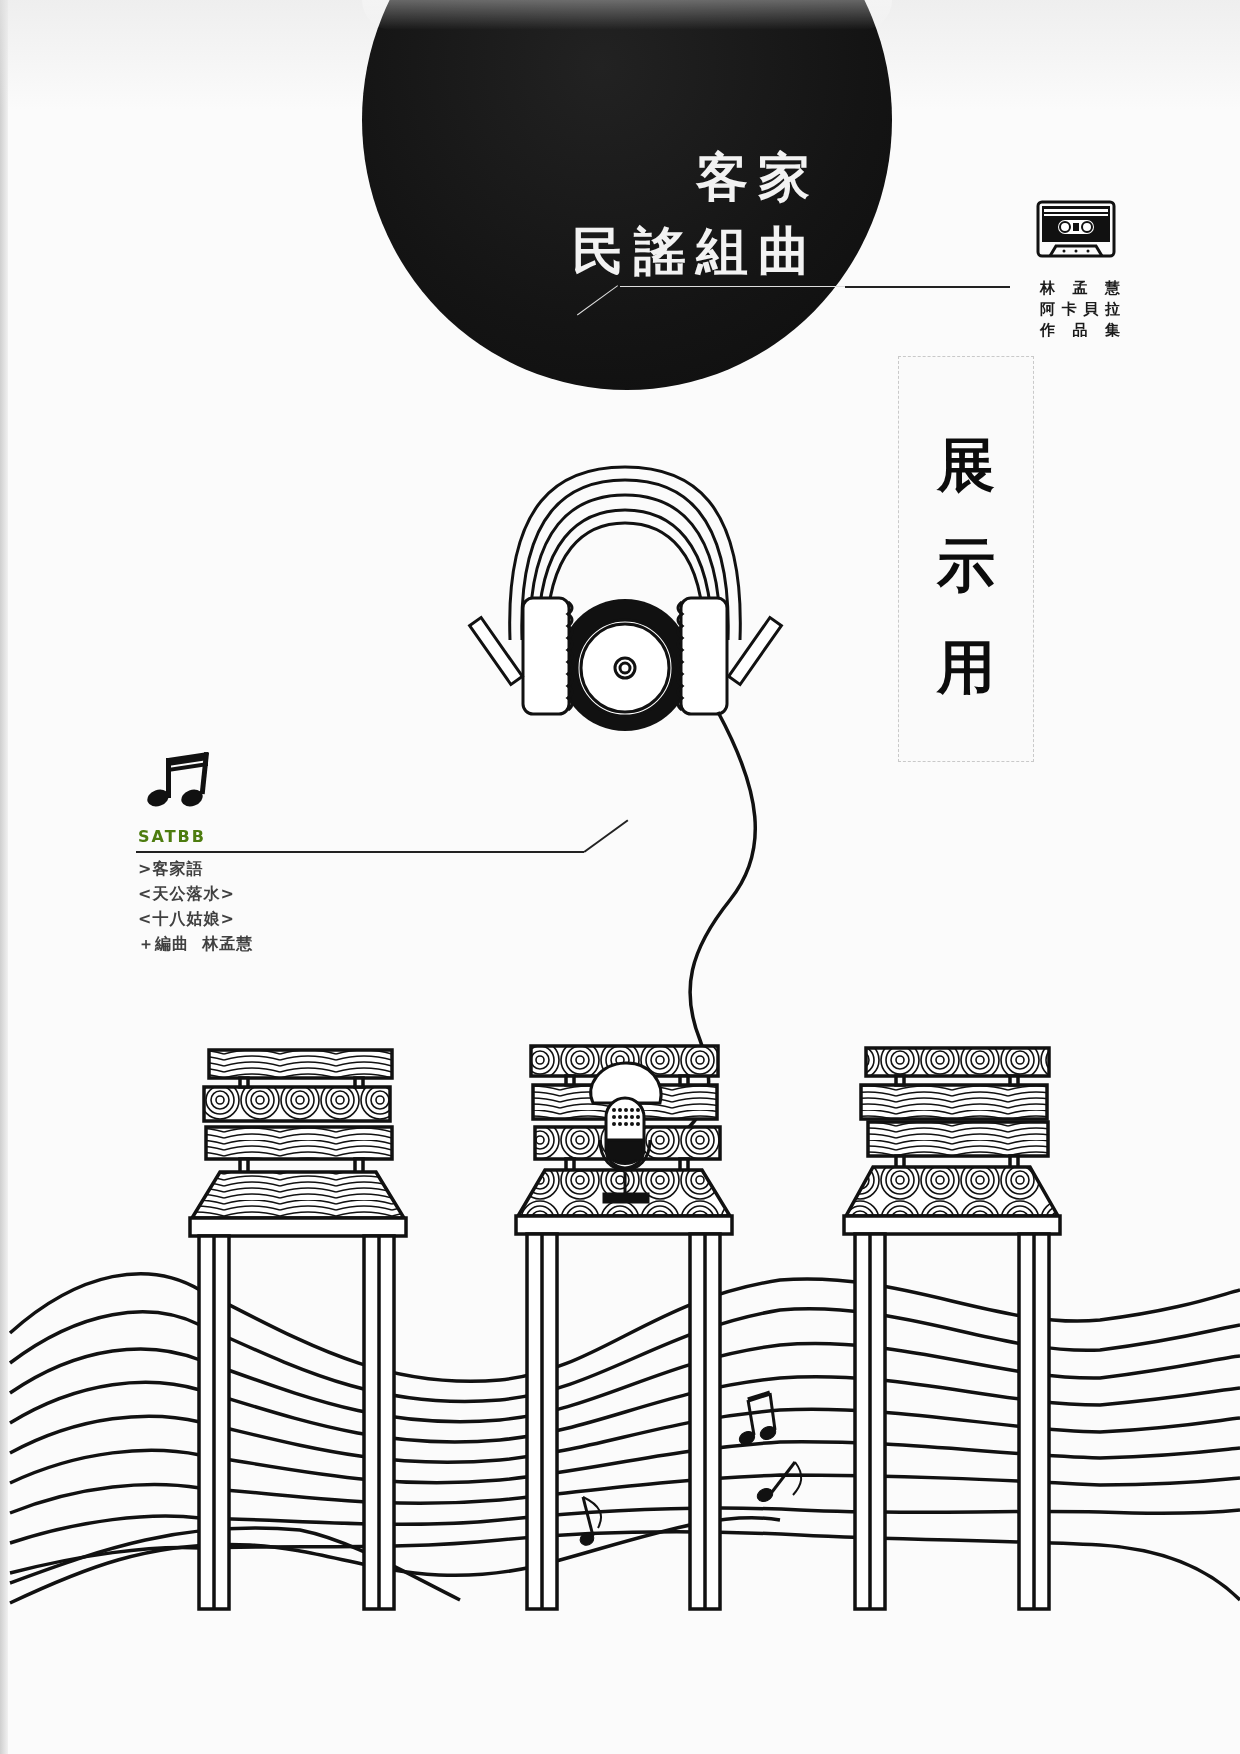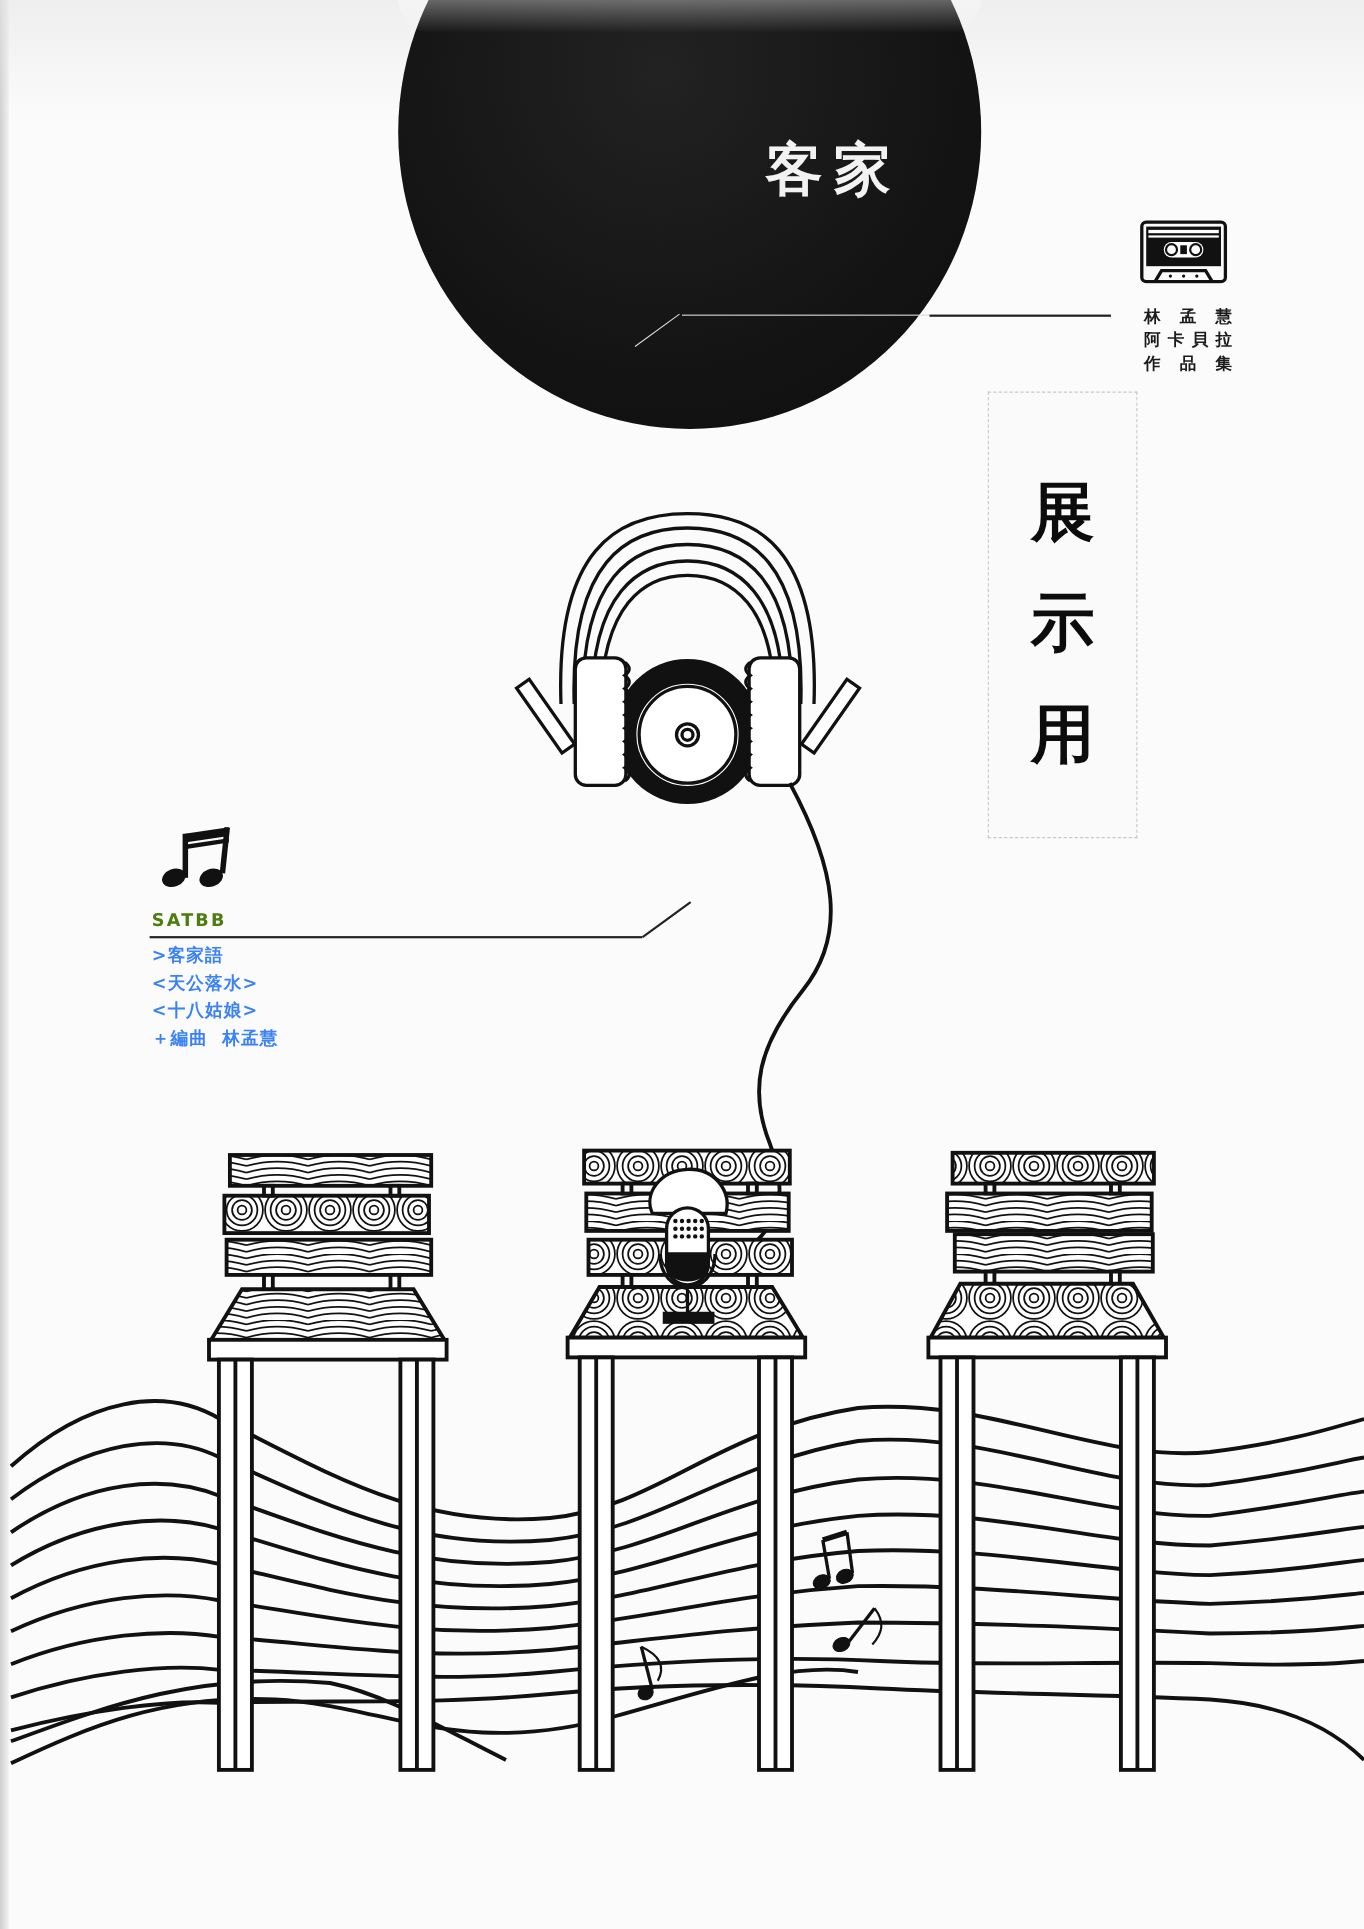--- a/index.html
+++ b/index.html
@@ -28,20 +28,21 @@
     }
     .disc-sheen {
       position: absolute; left: 362px; top: 0; width: 530px; height: 30px;
       background: linear-gradient(180deg, rgba(255,255,255,0.35), rgba(255,255,255,0));
       border-radius: 0 0 40px 40px;
     }
     .title {
       position: absolute; right: 420px; text-align: right;
       color: #f2f2f2; font-weight: bold; letter-spacing: 10px;
       font-family: "DejaVu Sans", sans-serif;
+      margin-top: 23px;
     }
     .title-1 { top: 120px; font-size: 52px; }
     .title-2 { top: 194px; font-size: 52px; }
     .title-line {
       position: absolute; left: 620px; top: 286px; width: 390px; height: 1px; background: #ddd;
     }
     .title-line-ext {
       position: absolute; left: 845px; top: 286px; width: 165px; height: 1.5px; background: #222;
     }
     .title-slash {
@@ -69,34 +70,35 @@
       position: absolute; left: 138px; top: 827px; font-size: 16px; font-weight: bold;
       letter-spacing: 2px; color: #4d7c0f;
     }
     .info-line { position: absolute; left: 136px; top: 851px; width: 448px; height: 1.5px; background: #222; }
     .info-slash {
       position: absolute; left: 584px; top: 851px; width: 54px; height: 1.5px; background: #222;
       transform-origin: left center; transform: rotate(-36deg);
     }
     .info-list {
       position: absolute; left: 138px; top: 856px; font-size: 16px; font-weight: bold;
-      color: #3b82f6; line-height: 25px; letter-spacing: 1px;
+      color: #404040; line-height: 25px; letter-spacing: 1px;
     }
     svg.art { position: absolute; left: 0; top: 0; }
   </style>
 </head>
 <body>
 
 <div class="page">
   <div class="edge-left"></div>
   <div class="sheen"></div>
 
   <div class="disc"></div>
   <div class="disc-sheen"></div>
   <div class="title title-1">客家</div>
+  <div class="title title-2">民謠組曲</div>
   <div class="title-slash"></div>
   <div class="title-line"></div>
   <div class="title-line-ext"></div>
 
   <svg class="cassette" viewBox="0 0 80 58">
     <rect x="2" y="2" width="76" height="54" rx="4" fill="none" stroke="#111" stroke-width="3"></rect>
     <rect x="6" y="6" width="68" height="36" fill="#111"></rect>
     <rect x="8" y="9" width="64" height="3" fill="#fff"></rect>
     <rect x="8" y="14" width="64" height="2" fill="#fff"></rect>
     <rect x="22" y="20" width="36" height="14" rx="7" fill="#fff"></rect>

